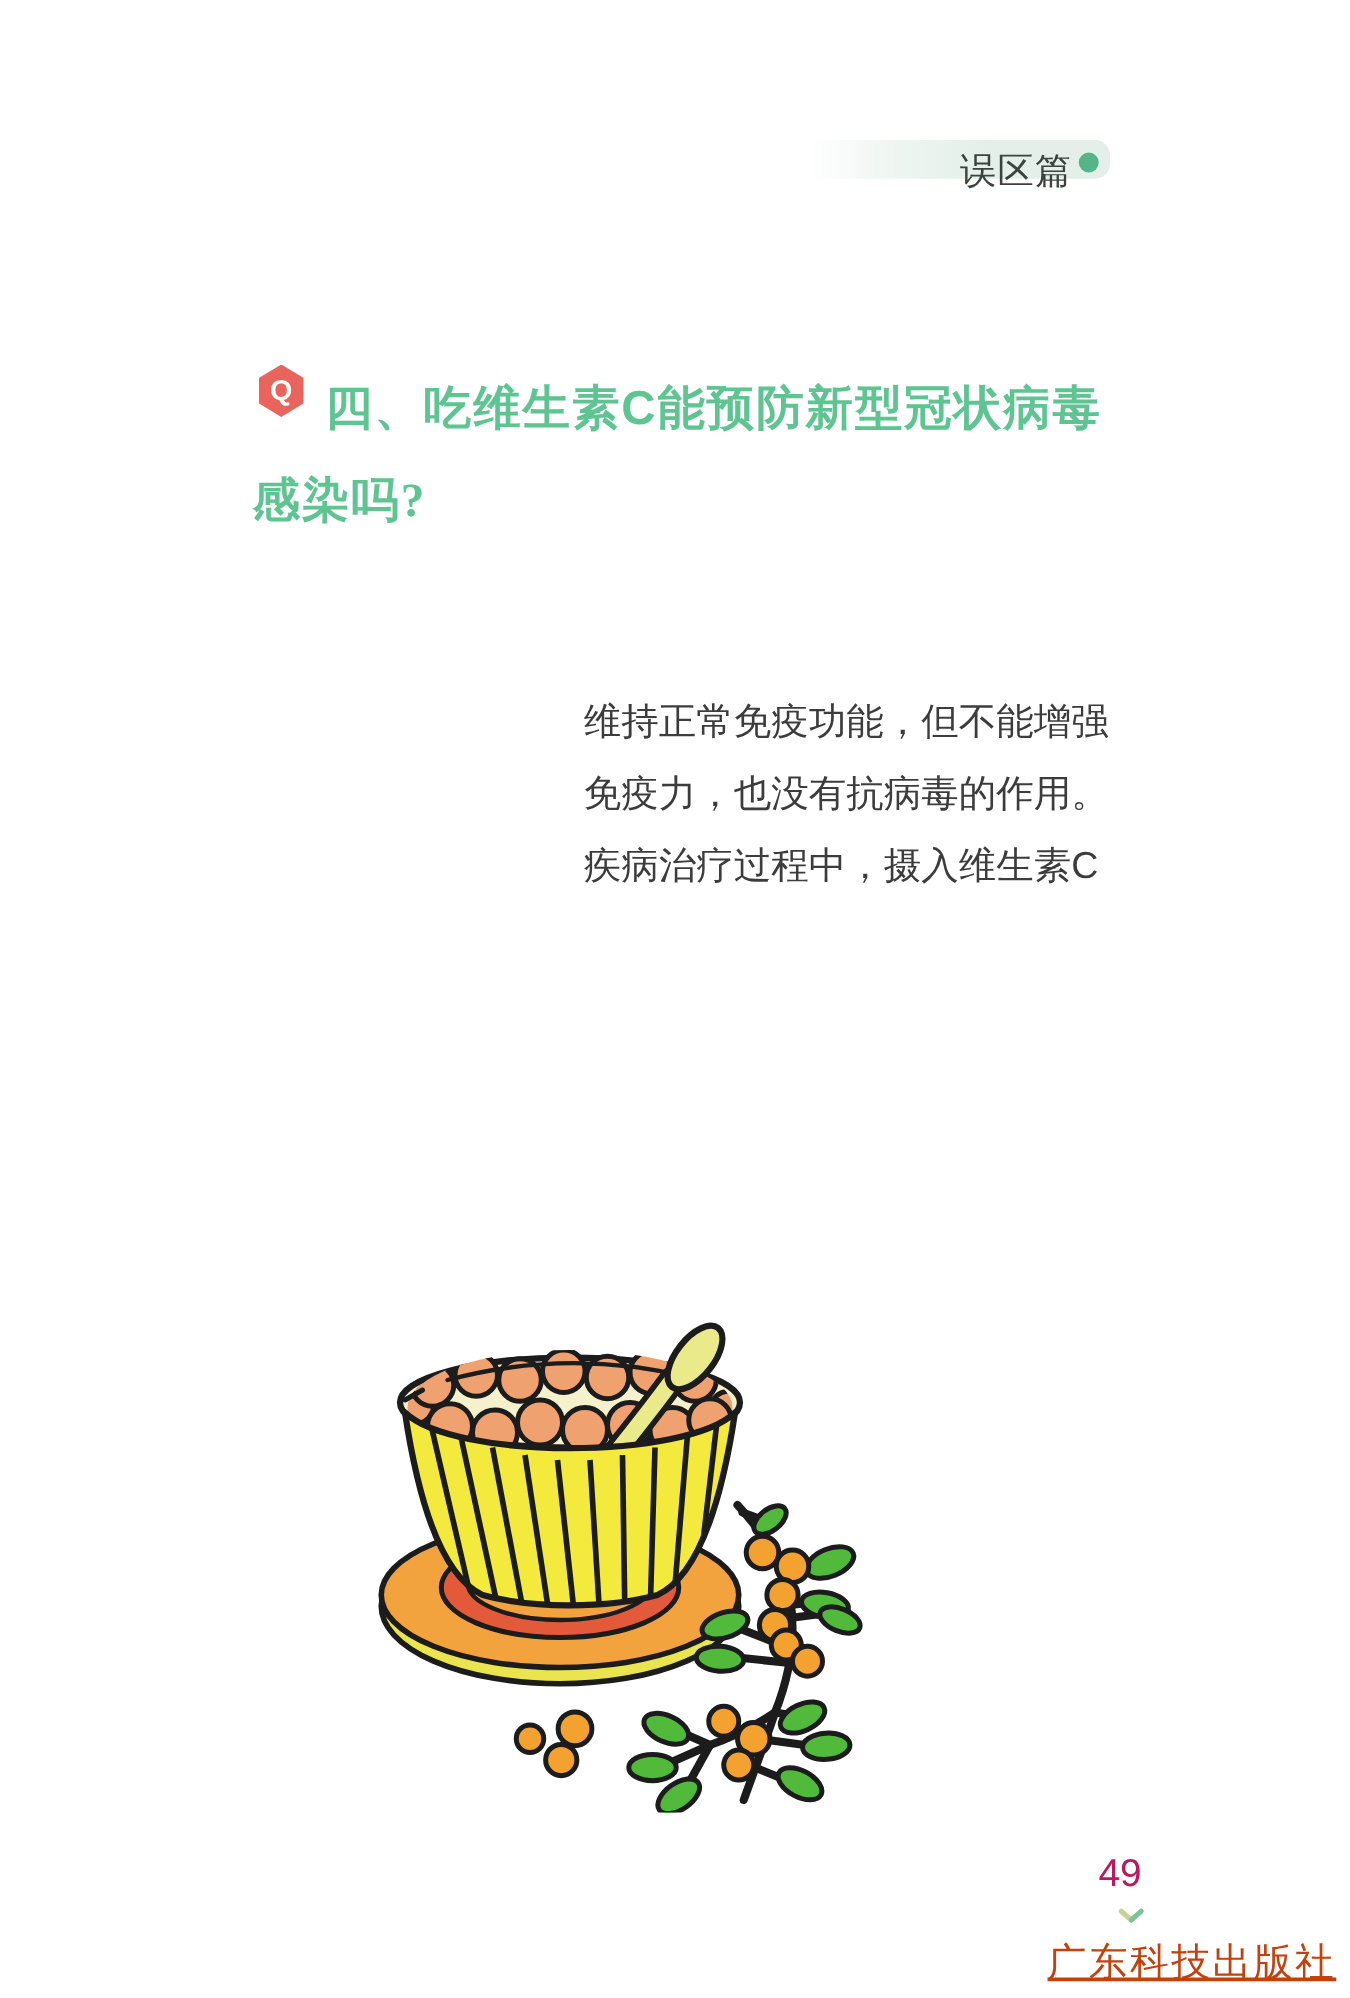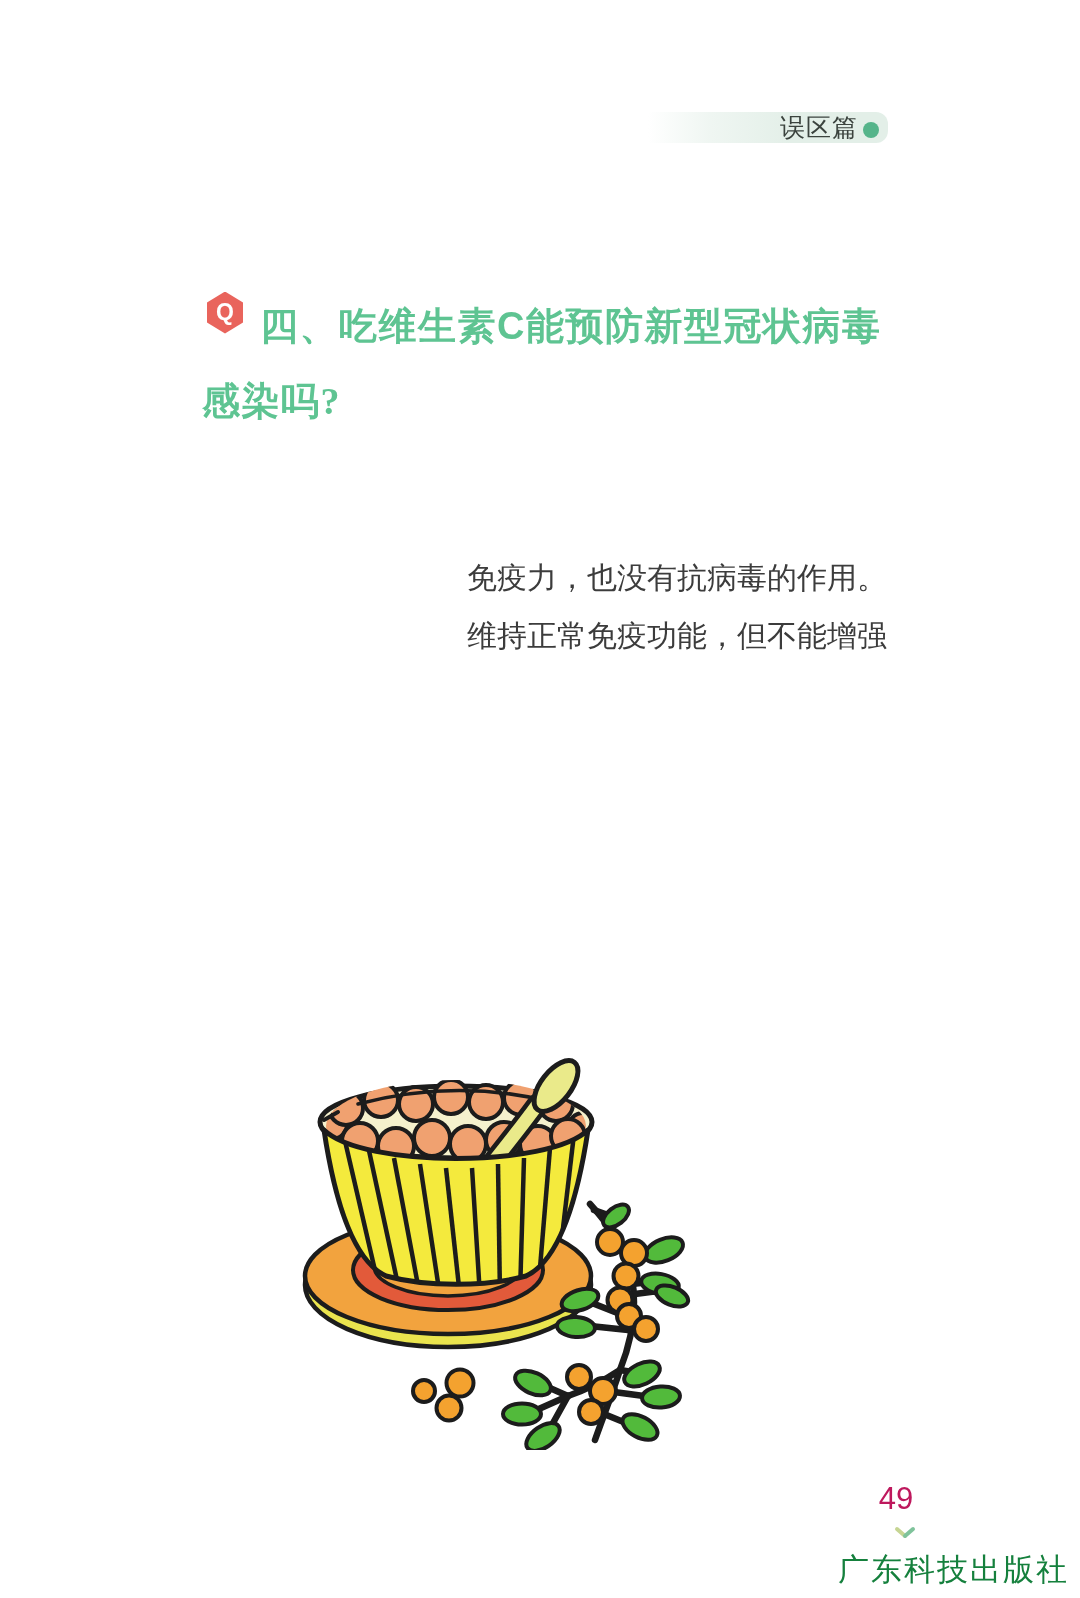--- a/index.html
+++ b/index.html
@@ -21,23 +21,23 @@
     left: 648px; top: 112px;
     width: 240px; height: 31px;
     border-radius: 4px 12px 12px 4px;
     background: linear-gradient(90deg,
       rgba(227,239,232,0) 0%,
       rgba(227,239,232,0.55) 25%,
       #e3efe8 60%, #e3efe8 100%);
   }
   .header-label {
     position: absolute;
-    right: 30px; top: 0;
+    right: 30px; top: 10px;
     line-height: 31px;
-    font-size: 25px;
+    font-size: 29px;
     letter-spacing: 1px;
     color: #3b433e;
   }
   .header-dot {
     position: absolute;
     left: 863px; top: 122px;
     width: 16px; height: 16px;
     border-radius: 50%;
     background: #55b48a;
   }
@@ -112,22 +112,23 @@
   }
   .chevron {
     position: absolute;
     left: 894px; top: 1526px;
   }
   .publisher {
     position: absolute;
     left: 838px; top: 1549px;
     font-size: 31px;
     letter-spacing: 2px;
-    color: #15803d;
+    color: #c2410c;
     white-space: nowrap;
+    text-decoration: underline;
   }
 </style>
 </head>
 <body>
 
 <div class="page">
 
   <div class="header-bar">
     <span class="header-label">误区篇</span>
   </div>
@@ -137,22 +138,23 @@
     <div class="title-line1">
       <span class="q-badge">
         <span>Q</span>
       </span>
       <span class="title-text">四、吃维生素C能预防新型冠状病毒</span>
     </div>
     <div class="title-line2 title-text">感染吗?</div>
   </div>
 
   <div class="body-block">
+    <div class="body-line">维持正常免疫功能，但不能增强</div>
     <div class="body-line">免疫力，也没有抗病毒的作用。</div>
-    <div class="body-line">维持正常免疫功能，但不能增强</div>
+    <div class="body-line">疾病治疗过程中，摄入维生素C</div>
   </div>
 
   <figure class="illustration">
     <svg width="460" height="410" viewBox="0 0 460 410">
       <defs>
         <clipPath id="rimClip">
             <ellipse cx="176" cy="86" rx="130" ry="46"></ellipse>
           </clipPath>
         <clipPath id="bodyClip">
           <path d="M44,90 C56,170 76,222 106,236 C146,247 206,247 246,236 C276,222 296,170 308,90 C269,128 83,128 44,90 Z"></path>

